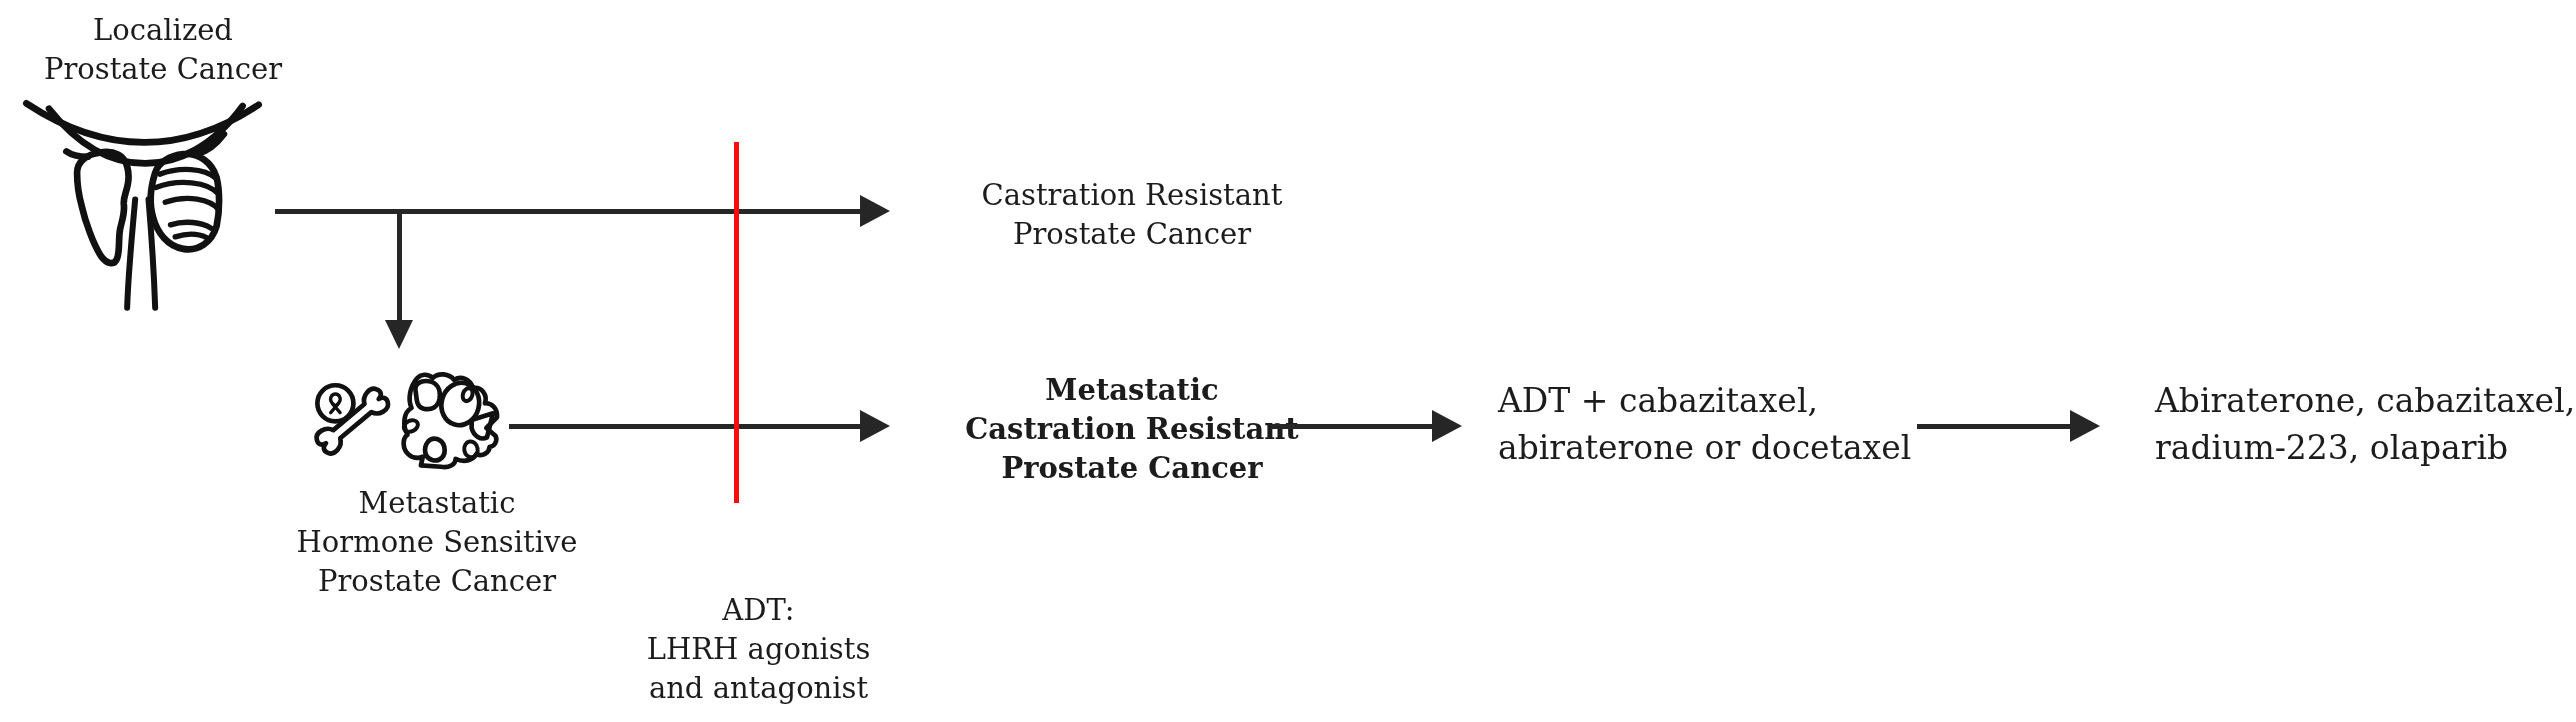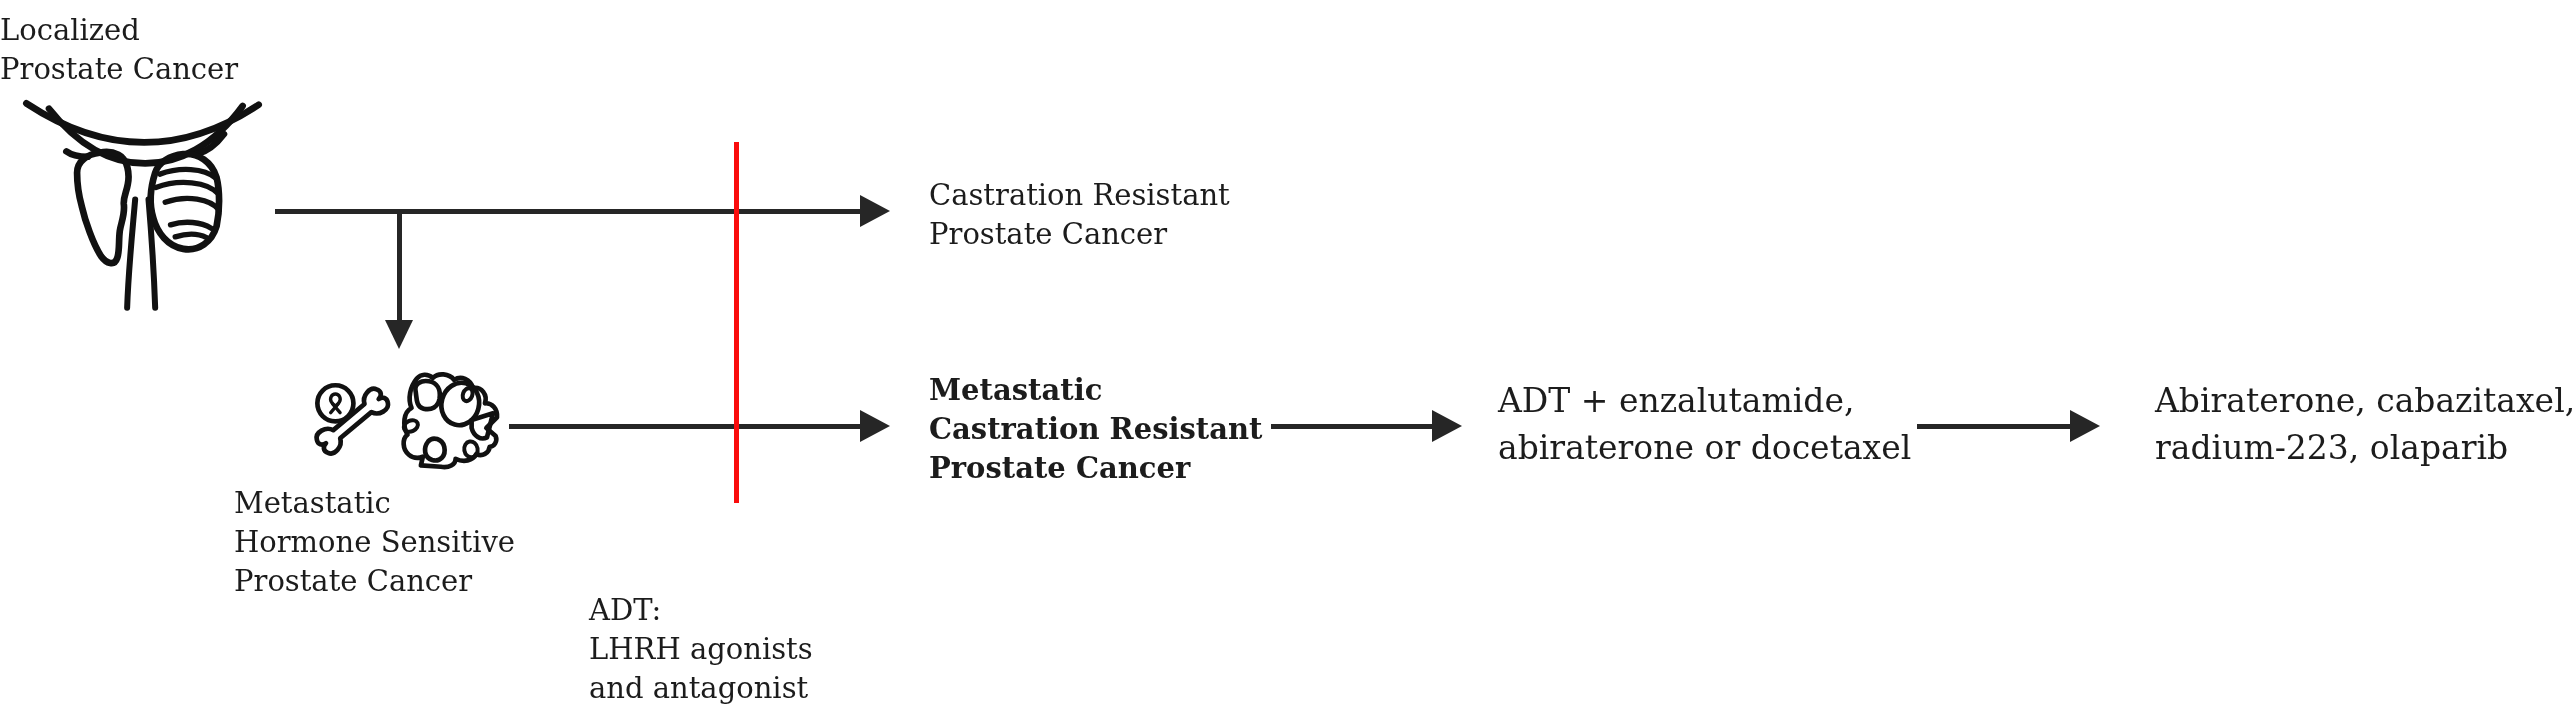--- a/index.html
+++ b/index.html
@@ -16,21 +16,21 @@
     overflow:hidden;
     font-family:"DejaVu Serif","Liberation Serif",serif;
   }
   .node{
     position:absolute;
     white-space:pre-line;
     color:var(--text);
   }
   .s44{font-size:29px;line-height:39px;}
   .s50{font-size:33px;line-height:47px;}
-  .center{}
+  .center{text-align:center;margin-left:36px;}
   .bold{font-weight:bold;}
   .hline{
     position:absolute;height:4.7px;background:var(--line);
   }
   .vline{
     position:absolute;width:4.7px;background:var(--line);
   }
   .head-right{
     position:absolute;width:0;height:0;
     border-top:16px solid transparent;
@@ -125,21 +125,21 @@
 <div class="hline" style="left:509px;top:424px;width:351px;"></div>
 <div class="head-right" style="left:860px;top:410px;"></div>
 
 <div class="node s44 center bold" style="left:929px;top:371px;width:334px;">Metastatic
 Castration Resistant
 Prostate Cancer</div>
 
 <div class="hline" style="left:1271px;top:424px;width:162px;"></div>
 <div class="head-right" style="left:1432px;top:410px;"></div>
 
-<div class="node s50" style="left:1498px;top:377px;width:468px;">ADT + enzalutamide,
+<div class="node s50" style="left:1498px;top:377px;width:468px;">ADT + cabazitaxel,
 abiraterone or docetaxel</div>
 
 <div class="hline" style="left:1917px;top:424px;width:154px;"></div>
 <div class="head-right" style="left:2070px;top:410px;"></div>
 
 <div class="node s50" style="left:2155px;top:377px;width:441px;">Abiraterone, cabazitaxel,
 radium-223, olaparib</div>
 
 <div class="node s44 center" style="left:589px;top:591px;width:267px;">ADT:
 LHRH agonists

